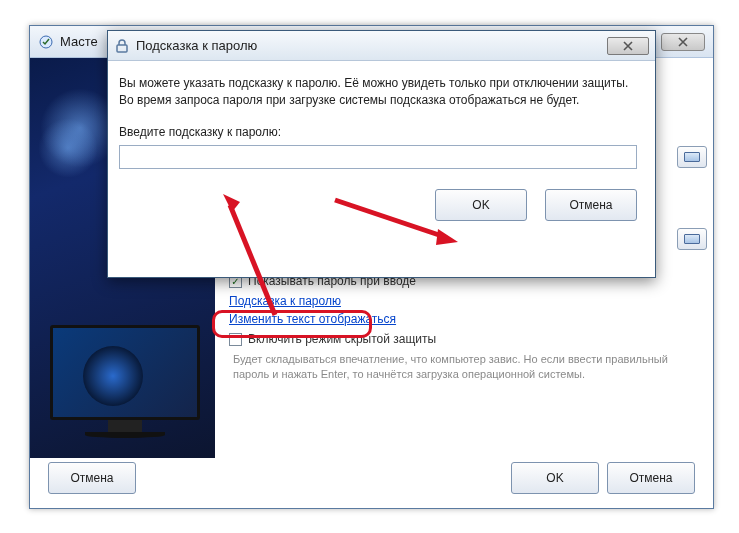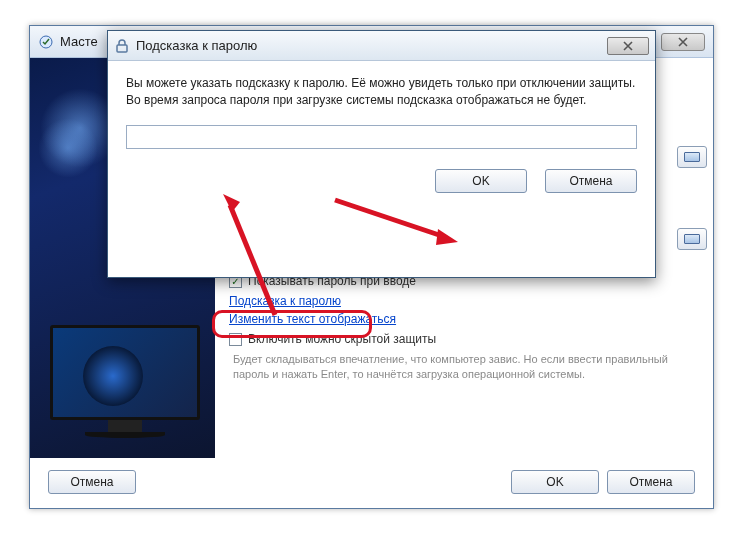--- a/index.html
+++ b/index.html
@@ -31,32 +31,32 @@
 .chk-row { display: flex; align-items: flex-start; margin: 6px 0; gap: 6px; }
 .chk { width: 13px; height: 13px; border: 1px solid #7a8a9a; background:#fff; display:flex;align-items:center;justify-content:center;font-size:10px;color:#1a6a1a;flex-shrink:0;margin-top:1px;}
 .chk.checked::after{content:"✓";}
 .link { color: #0645cc; text-decoration: underline; font-size: 12px; display:block; margin: 4px 0; }
 .link.hot { position: relative; }
 .highlight-oval { position:absolute; left: 212px; top: 310px; width: 160px; height: 28px; border: 3px solid #d81324; border-radius: 10px; pointer-events:none; z-index:5;}
 .desc-gray { color: #8a8a8a; font-size: 11px; margin-left: 4px; line-height: 1.35; }
 
 .button-bar { position:absolute; bottom:14px; left:0; right:0; padding: 0 18px; display:flex; align-items:center;}
 .button-bar .spacer{flex:1;}
-.btn { min-width: 88px; height: 24px; background: linear-gradient(#fdfdfd,#e2e8f1); border: 1px solid #7d93af; border-radius: 3px; font-size: 12px; color:#222; padding:0 14px; display:inline-flex;align-items:center;justify-content:center; margin-left:8px;}
+.btn { min-width: 88px; height: 32px; background: linear-gradient(#fdfdfd,#e2e8f1); border: 1px solid #7d93af; border-radius: 3px; font-size: 12px; color:#222; padding:0 14px; display:inline-flex;align-items:center;justify-content:center; margin-left:8px;}
 .btn:first-child{margin-left:0;}
 
 
 .modal { position: absolute; left: 107px; top: 30px; width: 549px; height: 248px; background: #fff; border: 1px solid #3a5a7a; box-shadow: 0 4px 14px rgba(0,0,0,0.45); z-index: 10; }
 .modal-titlebar { height: 30px; background: linear-gradient(#f6f9fc,#dde7f1); display:flex; align-items:center; padding: 0 6px; border-bottom:1px solid #b6c6d9;}
 .modal-titlebar .icon { width:16px; height:16px; margin-right:6px; }
 .modal-title { font-size: 13px; color:#222; flex:1; }
 .modal-close { width: 42px; height: 18px; background: linear-gradient(#eaeaea,#cacaca); border: 1px solid #7a7a7a; border-radius:2px;display:flex;align-items:center;justify-content:center;}
 .modal-close svg{width:10px;height:10px;}
 
-.modal-body { padding: 14px 18px 10px 18px; font-size: 12px; color:#222;}
+.modal-body { padding: 14px 18px 10px 11px; font-size: 12px; color:#222;}
 .modal-desc { line-height: 1.4; margin-bottom: 16px;}
 .modal-label { margin-bottom: 6px; }
 .modal-input { width: 100%; height: 24px; border: 1px solid #9aacc3; background:#fff; padding: 2px 6px; font-size:12px; }
 .modal-buttons { display:flex; justify-content:flex-end; gap:10px; margin-top: 20px;}
 
 
 .arrow { position:absolute; z-index:20; pointer-events:none; }
 .arrow svg { overflow:visible; }
 .arrow-line { stroke:#d81324; stroke-width:5; fill:none;}
 .arrow-head { fill:#d81324; }
@@ -108,21 +108,21 @@
       <div class="chk-row">
         <div class="chk checked"></div>
         <span>Показывать пароль при вводе</span>
       </div>
 
       <a class="link hot">Подсказка к паролю</a>
       <a class="link">Изменить текст отображаться</a>
 
       <div class="chk-row">
         <div class="chk"></div>
-        <span>Включить можно скрытой защиты</span>
+        <span>Включить режим скрытой защиты</span>
       </div>
       <div class="desc-gray">Будет складываться впечатление, что компьютер завис. Но если ввести правильный пароль и нажать Enter, то начнётся загрузка операционной системы.</div>
     </div>
   </div>
 
   <div class="button-bar">
     <div class="btn">Отмена</div>
     <div class="spacer"></div>
     <div class="btn">OK</div>
     <div class="btn">Отмена</div>
@@ -141,20 +141,21 @@
     </span>
     <span class="modal-title">Подсказка к паролю</span>
     <div class="modal-close">
       <svg viewBox="0 0 10 10">
           <path d="M1 1 L9 9 M9 1 L1 9" stroke="#555" stroke-width="1.6"></path>
         </svg>
     </div>
   </div>
   <div class="modal-body">
     <div class="modal-desc">Вы можете указать подсказку к паролю. Её можно увидеть только при отключении защиты. Во время запроса пароля при загрузке системы подсказка отображаться не будет.</div>
+    <div class="modal-label">Введите подсказку к паролю:</div>
     <input class="modal-input" type="text" value="" style="">
     <div class="modal-buttons">
       <div class="btn" style="min-width:92px">OK</div>
       <div class="btn" style="min-width:92px">Отмена</div>
     </div>
   </div>
 </div>
 
 <div class="arrow" style="left:220px; top:190px; width:60px; height:130px;">
   <svg width="60" height="130">

